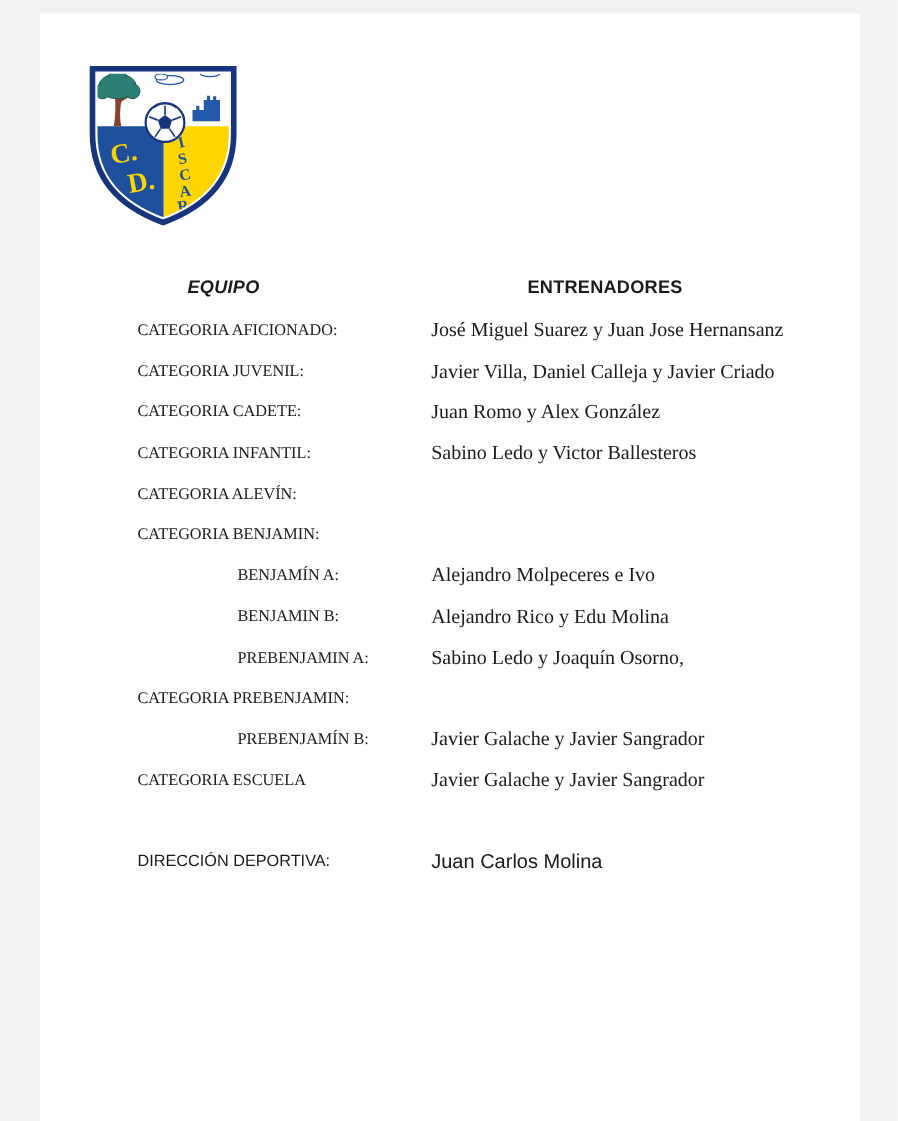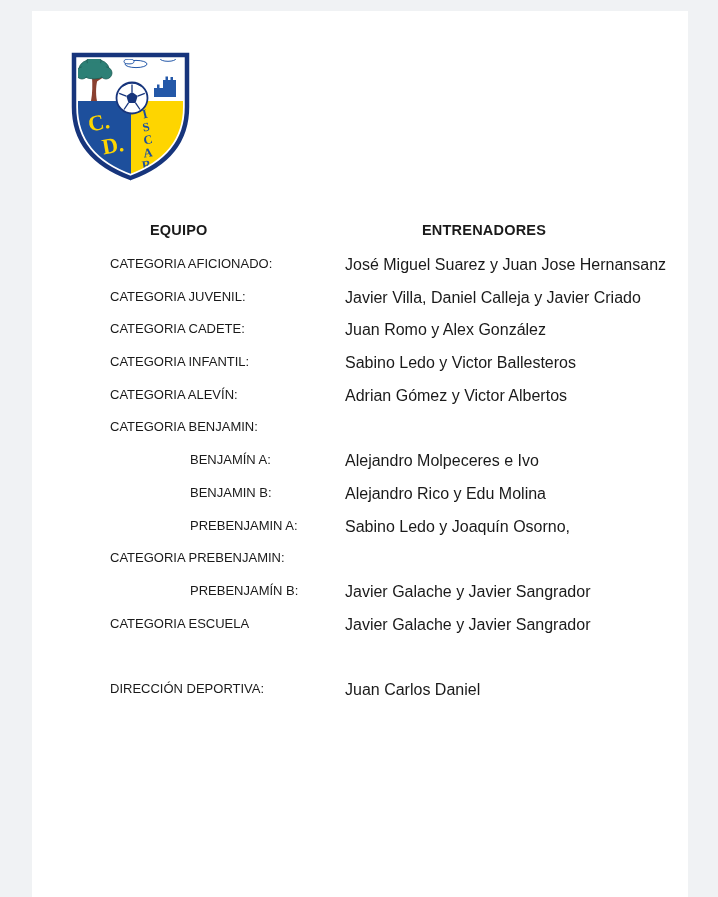--- a/index.html
+++ b/index.html
@@ -24,26 +24,27 @@
   }
   .crest svg { display: block; width: 121px; height: 131px; }
   .col-head {
     position: absolute;
     top: 211px;
     font-weight: bold;
     font-size: 14.5px;
     letter-spacing: 0.2px;
     white-space: nowrap;
   }
-  .head-equipo { left: 118px; }
+  .head-equipo { left: 118px; font-style: italic; }
   .head-entrenadores { left: 390px; }
   .rows {
     position: absolute;
     left: 0; top: 245px;
     width: 656px;
+    font-family: Liberation Serif, serif;
   }
   .row { position: relative; height: 32.7px; }
   .cell-label {
     position: absolute; left: 78px; top: 0;
     font-size: 13px; white-space: nowrap;
   }
   .row.indent .cell-label { left: 158px; }
   .cell-coaches {
     position: absolute; left: 313px; top: 0;
     font-size: 16px; white-space: nowrap;
@@ -136,21 +137,20 @@
     <div class="row">
       <span class="cell-label">CATEGORIA CADETE:</span>
       <span class="cell-coaches">Juan Romo y Alex González</span>
     </div>
     <div class="row">
       <span class="cell-label">CATEGORIA INFANTIL:</span>
       <span class="cell-coaches">Sabino Ledo y Victor Ballesteros</span>
     </div>
     <div class="row">
       <span class="cell-label">CATEGORIA ALEVÍN:</span>
-      <span class="cell-coaches">Adrian Gómez y Victor Albertos</span>
     </div>
     <div class="row">
       <span class="cell-label">CATEGORIA BENJAMIN:</span>
       <span class="cell-coaches"></span>
     </div>
     <div class="row indent">
       <span class="cell-label">BENJAMÍN A:</span>
       <span class="cell-coaches">Alejandro Molpeceres e Ivo</span>
     </div>
     <div class="row indent">
@@ -170,16 +170,16 @@
       <span class="cell-coaches">Javier Galache y Javier Sangrador</span>
     </div>
     <div class="row">
       <span class="cell-label">CATEGORIA ESCUELA</span>
       <span class="cell-coaches">Javier Galache y Javier Sangrador</span>
     </div>
   </div>
 
   <div class="direction-row">
     <span class="cell-label">DIRECCIÓN DEPORTIVA:</span>
-    <span class="cell-coaches">Juan Carlos Daniel</span>
+    <span class="cell-coaches">Juan Carlos Molina</span>
   </div>
 
 </div>
 
 </body></html>

